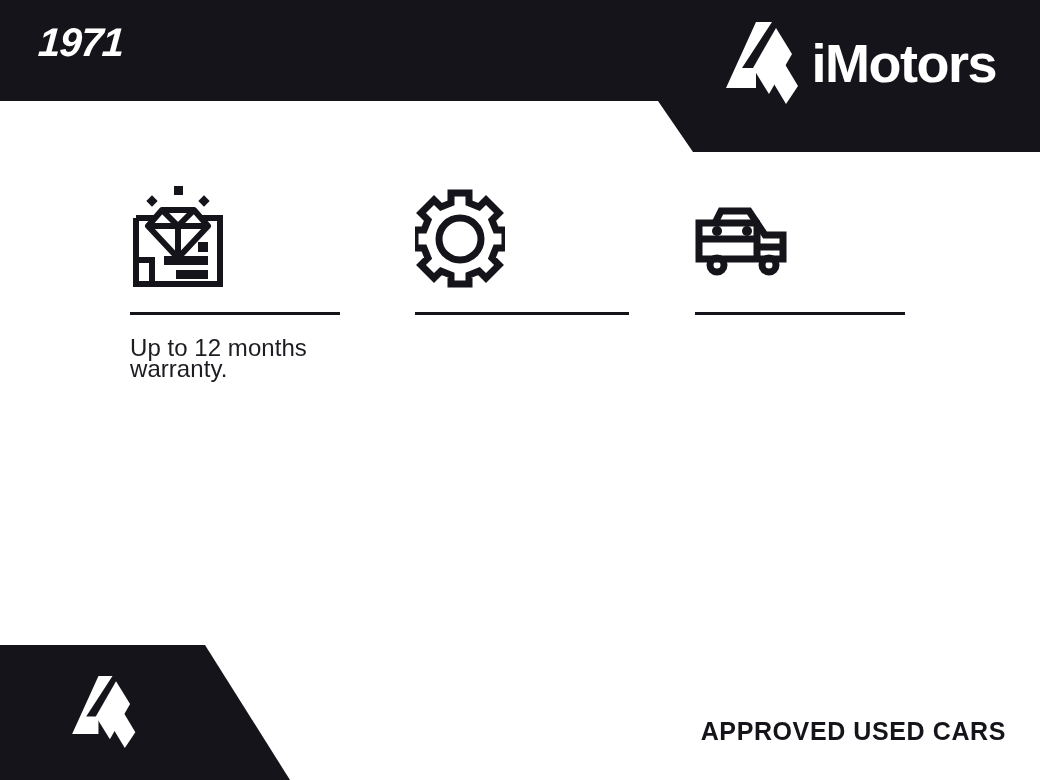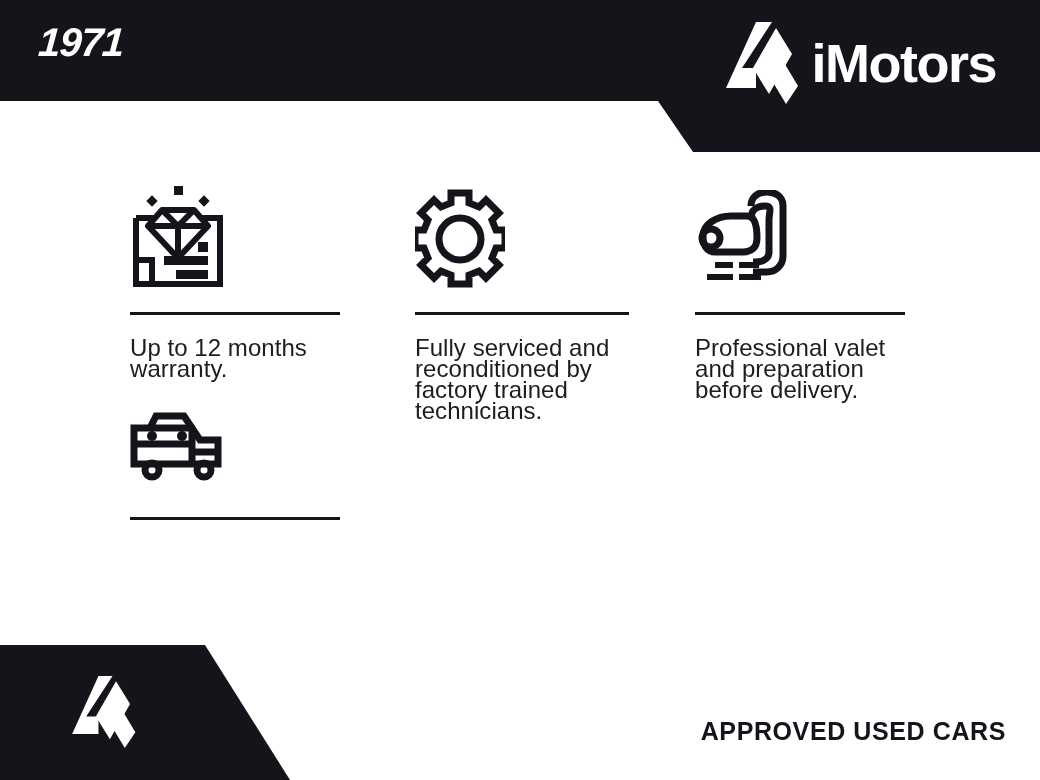--- a/index.html
+++ b/index.html
@@ -189,41 +189,22 @@
 
 
   <div class="feature">
     <div class="feature-icon">
       <svg width="90" height="104" viewBox="0 0 90 94" xmlns="http://www.w3.org/2000/svg" aria-hidden="true">
         <path d="M36 2 L54 2 L54 12 L64 16 L71 9 L84 22 L77 29 L81 39 L90 39 L90 57 L81 57 L77 67 L84 74 L71 87 L64 80 L54 84 L54 93 L36 93 L36 84 L26 80 L19 87 L6 74 L13 67 L9 57 L0 57 L0 39 L9 39 L13 29 L6 22 L19 9 L26 16 L36 12 Z" fill="none" stroke="#14141a" stroke-width="7" stroke-linejoin="miter"></path>
         <circle cx="45" cy="48" r="21" fill="none" stroke="#14141a" stroke-width="7"></circle>
       </svg>
     </div>
     <div class="feature-rule wide"></div>
-    <div class="feature-text">Fully serviced and reconditioned by factory trained technicians.</div>
   </div>
 
-  <div class="feature">
-    <div class="feature-icon">
-      <svg width="92" height="100" viewBox="0 0 92 100" xmlns="http://www.w3.org/2000/svg" aria-hidden="true">
-        <path d="M56 16 C56 6 64 2 72 2 C80 2 88 6 88 16 L88 66 C88 76 80 82 72 82 L58 82" fill="none" stroke="#14141a" stroke-width="7" stroke-linecap="butt"></path>
-        <path d="M56 28 C56 20 62 16 70 16 C78 16 74 22 74 30 L74 62 C74 70 66 72 60 72 L58 72" fill="none" stroke="#14141a" stroke-width="7"></path>
-        <path d="M8 46 C8 34 22 26 36 26 L52 26 C60 26 62 36 62 48 C62 58 56 62 48 62 L20 62 C12 62 8 56 8 46 Z" fill="none" stroke="#14141a" stroke-width="7" stroke-linejoin="round"></path>
-        <circle cx="16" cy="48" r="9" fill="none" stroke="#14141a" stroke-width="7"></circle>
-        <g fill="#14141a">
-          <rect x="20" y="72" width="18" height="6"></rect>
-          <rect x="12" y="84" width="26" height="6"></rect>
-          <rect x="44" y="72" width="20" height="6"></rect>
-          <rect x="44" y="84" width="22" height="6"></rect>
-        </g>
-      </svg>
-    </div>
-    <div class="feature-rule"></div>
-    <div class="feature-text">Professional valet and preparation before delivery.</div>
-  </div>
 
   <div class="feature">
     <div class="feature-icon">
       <svg width="92" height="100" viewBox="0 0 92 70" xmlns="http://www.w3.org/2000/svg" aria-hidden="true">
         <g fill="none" stroke="#14141a" stroke-width="7" stroke-linejoin="miter">
           <path d="M4 26 L4 54 L88 54 L88 30 L70 30 L62 18 L4 18 L4 26 Z"></path>
           <path d="M20 18 L26 6 L54 6 L62 18"></path>
           <path d="M62 18 L62 54"></path>
           <path d="M4 34 L62 34"></path>
           <path d="M62 42 L88 42"></path>

